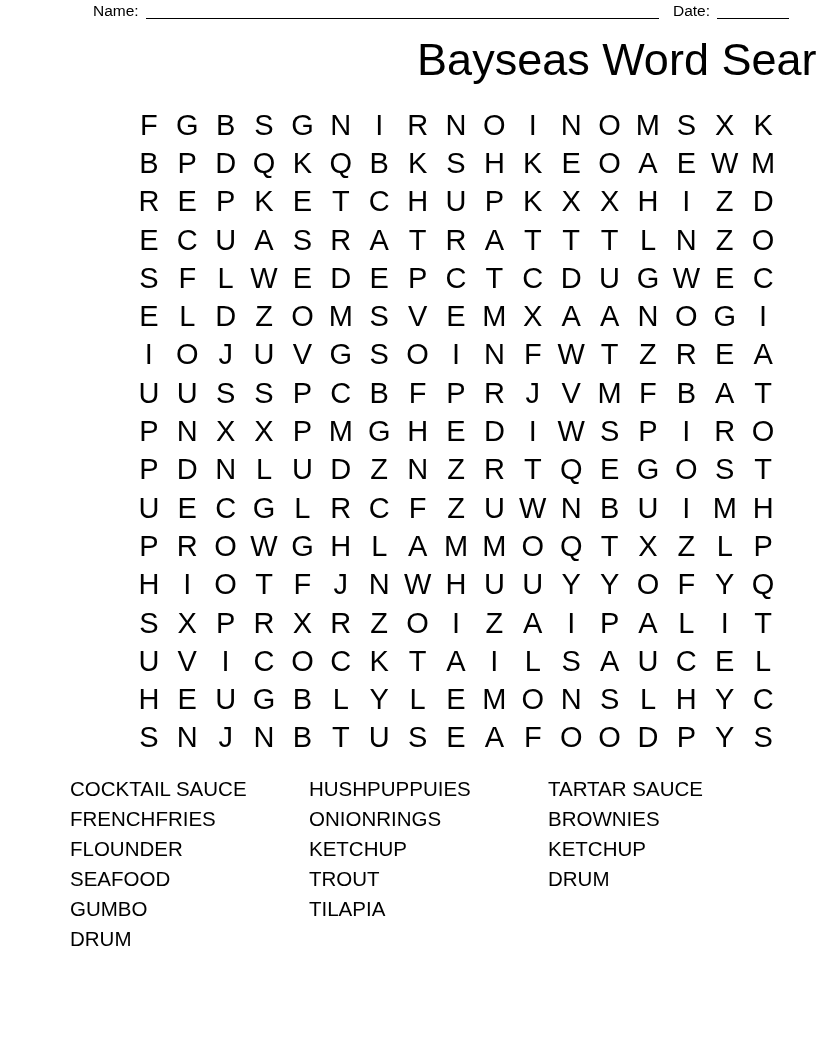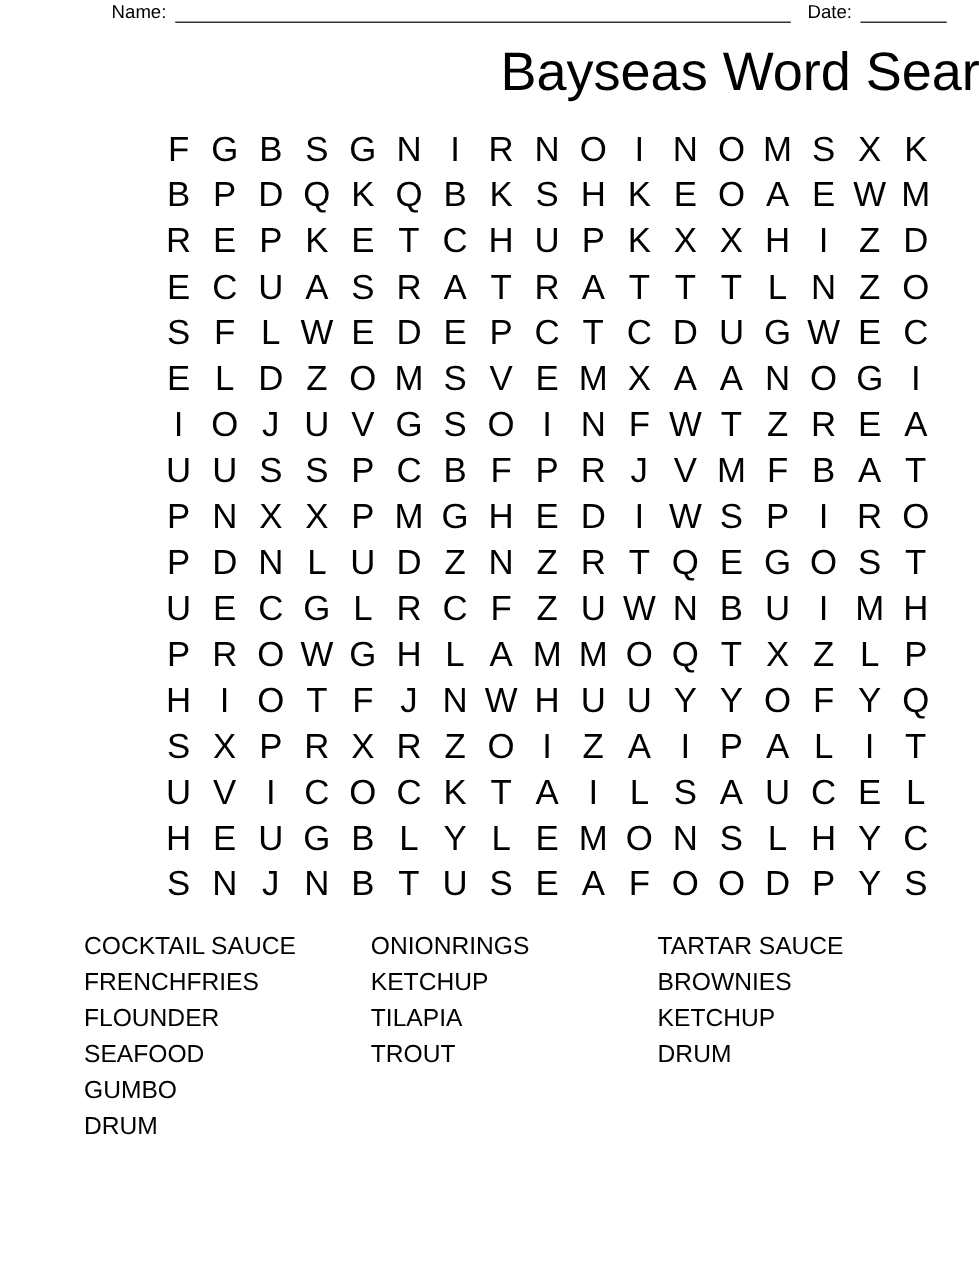--- a/index.html
+++ b/index.html
@@ -380,24 +380,25 @@
   <div class="words" id="word-list">
       <div class="word-col">
         <div class="word">COCKTAIL SAUCE</div>
         <div class="word">FRENCHFRIES</div>
         <div class="word">FLOUNDER</div>
         <div class="word">SEAFOOD</div>
         <div class="word">GUMBO</div>
         <div class="word">DRUM</div>
       </div>
       <div class="word-col">
+        <div class="word">HUSHPUPPUIES</div>
         <div class="word">ONIONRINGS</div>
         <div class="word">KETCHUP</div>
+        <div class="word">TROUT</div>
         <div class="word">TILAPIA</div>
-        <div class="word">TROUT</div>
       </div>
       <div class="word-col">
         <div class="word">TARTAR SAUCE</div>
         <div class="word">BROWNIES</div>
         <div class="word">KETCHUP</div>
         <div class="word">DRUM</div>
       </div>
     </div>
 
 </div>

